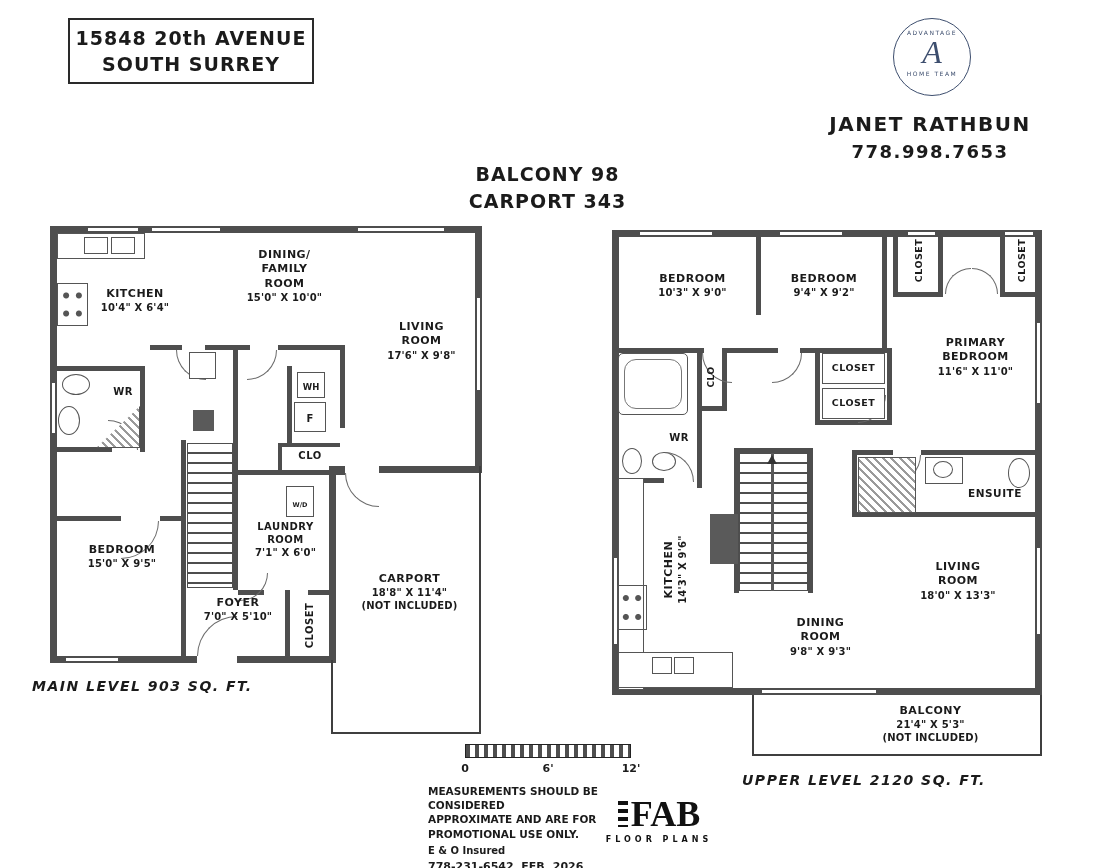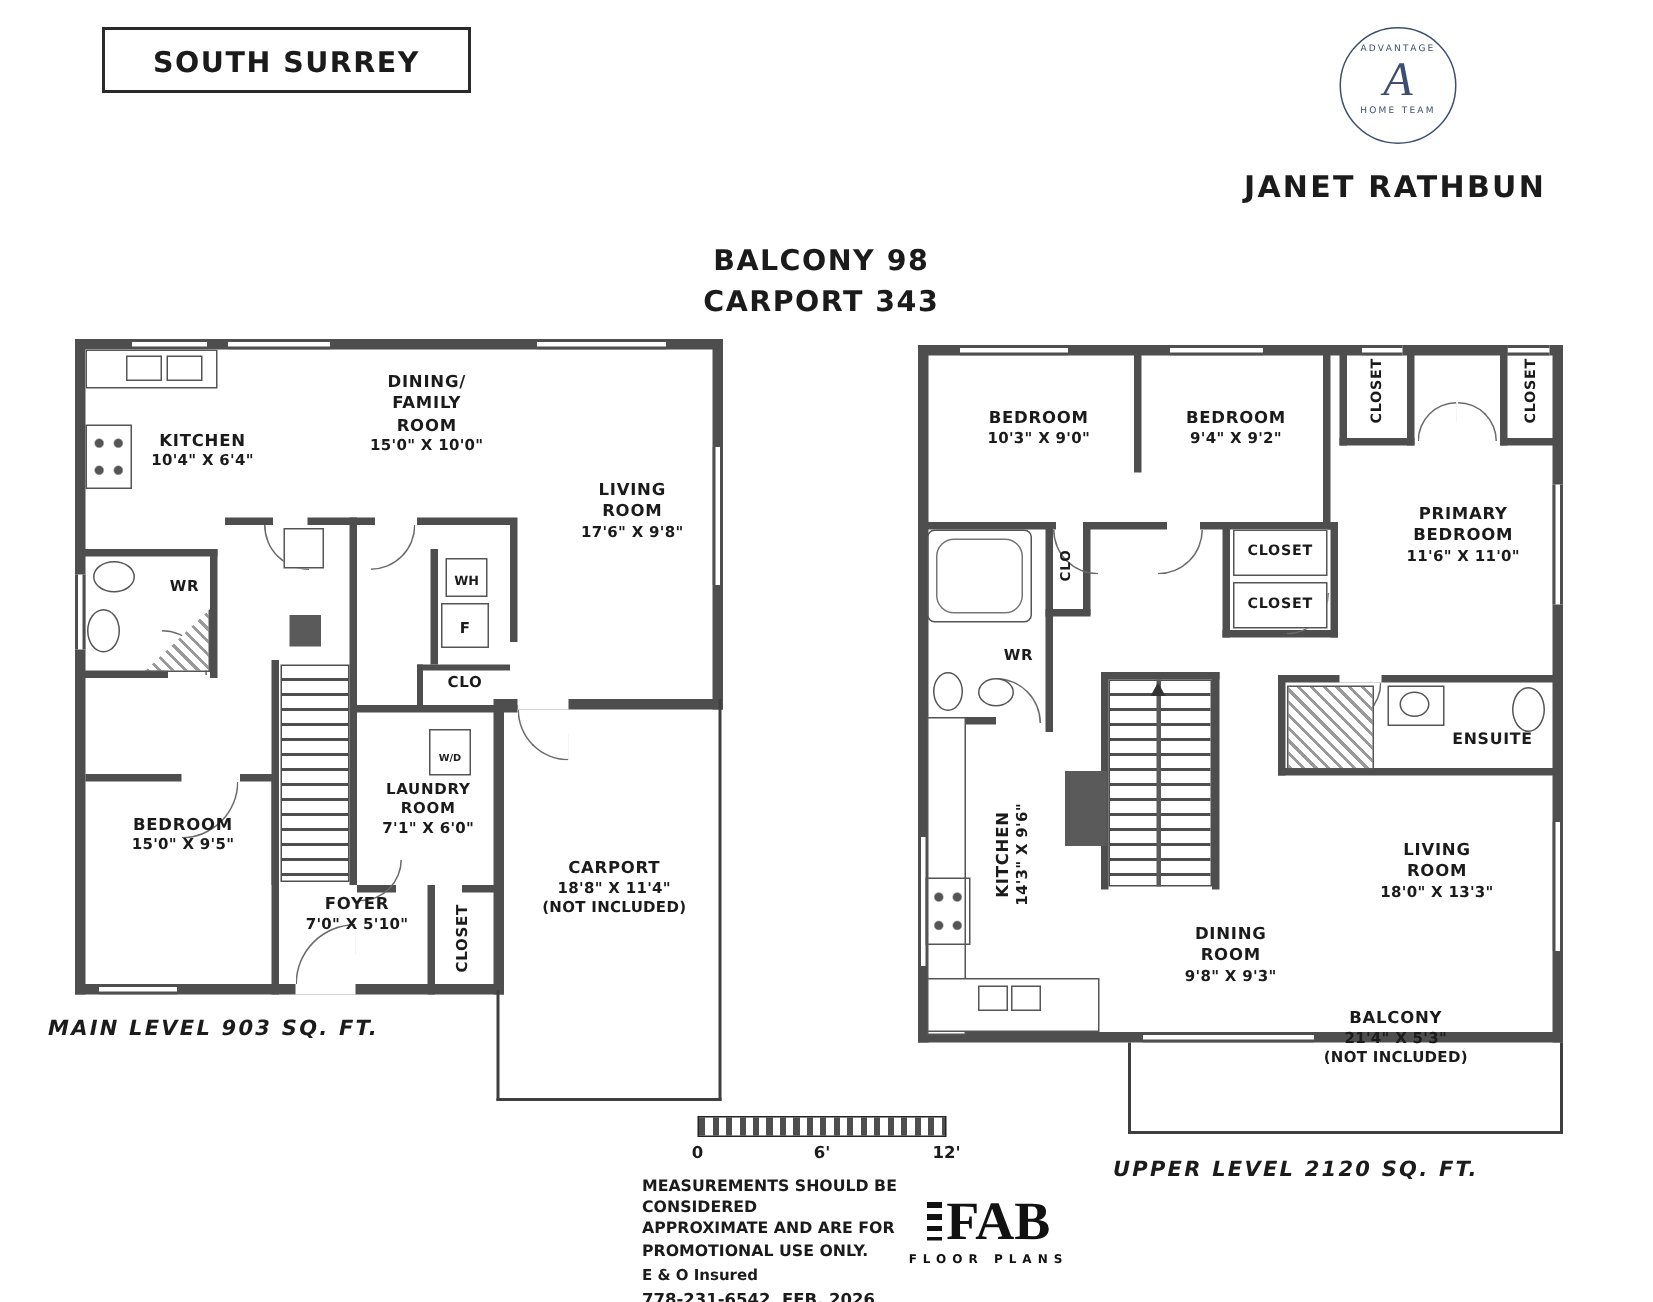--- a/index.html
+++ b/index.html
@@ -40,37 +40,39 @@
   .ml { white-space:pre-line; }
   .scalebar { position:absolute; border:1.5px solid #222; background:repeating-linear-gradient(90deg,#4e4e4e 0 4px,#fff 4px 9px); }
   .arrowhead { position:absolute; width:0; height:0; border-left:5px solid transparent; border-right:5px solid transparent; border-bottom:9px solid #333; }
 </style>
 </head>
 <body>
 
 <div id="canvas">
 
   <div class="abs" style="left:68px;top:18px;width:246px;border:2.5px solid #2a2a2a;padding:7px 4px;text-align:center;">
+    <div class="hline">15848 20th AVENUE</div>
     <div class="hline" style="margin-top:4px;">SOUTH SURREY</div>
   </div>
 
 
   <div class="abs" style="left:430px;top:163px;width:235px;text-align:center;">
     <div class="hline">BALCONY 98</div>
     <div class="hline" style="margin-top:5px;">CARPORT 343</div>
   </div>
 
   <div class="abs" style="left:893px;top:18px;width:78px;height:78px;border:1.5px solid #3d4e6e;border-radius:50%;text-align:center;color:#3d4e6e;">
     <div style="font-size:6px;letter-spacing:1.5px;margin-top:10px;">ADVANTAGE</div>
     <div style="font-family:'Liberation Serif',serif;font-style:italic;font-size:32px;line-height:1;">A</div>
     <div style="font-size:6px;letter-spacing:1.5px;margin-top:2px;">HOME TEAM</div>
   </div>
 
   <div class="abs" style="left:800px;top:112px;width:260px;text-align:center;">
     <div style="font-size:20px;font-weight:bold;letter-spacing:1.5px;">JANET RATHBUN</div>
+    <div style="font-size:18px;font-weight:bold;letter-spacing:1.5px;margin-top:5px;">778.998.7653</div>
   </div>
 
   <div class="wall" style="left:50px;top:226px;width:432px;height:7px;"></div>
   <div class="wall" style="left:50px;top:226px;width:7px;height:437px;"></div>
   <div class="wall" style="left:50px;top:656px;width:286px;height:7px;"></div>
   <div class="wall" style="left:329px;top:466px;width:7px;height:197px;"></div>
   <div class="wall" style="left:336px;top:466px;width:146px;height:7px;"></div>
   <div class="wall" style="left:475px;top:226px;width:7px;height:247px;"></div>
 
   <div class="winh" style="left:88px;top:226px;width:50px;"></div>
@@ -269,21 +271,21 @@
   <div class="rl" style="left:768px;top:616px;width:105px;">
     <div class="rn">DINING
 ROOM</div>
     <div class="rd">9'8" X 9'3"</div>
   </div>
   <div class="rl" style="left:902px;top:560px;width:112px;">
     <div class="rn">LIVING
 ROOM</div>
     <div class="rd">18'0" X 13'3"</div>
   </div>
-  <div class="rl" style="left:848px;top:672px;width:165px;">
+  <div class="rl" style="left:848px;top:704px;width:165px;">
     <div class="rn">BALCONY</div>
     <div class="rd">21'4" X 5'3"</div>
     <div class="rnote">(NOT INCLUDED)</div>
   </div>
   <div class="title" style="left:742px;top:772px;">UPPER LEVEL 2120 SQ. FT.</div>
 
   <div class="scalebar" style="left:465px;top:744px;width:166px;height:14px;"></div>
   <div class="abs" style="left:465px;top:762px;transform:translateX(-50%);font-size:11px;font-weight:bold;">0</div>
   <div class="abs" style="left:548px;top:762px;transform:translateX(-50%);font-size:11px;font-weight:bold;">6'</div>
   <div class="abs" style="left:631px;top:762px;transform:translateX(-50%);font-size:11px;font-weight:bold;">12'</div>

